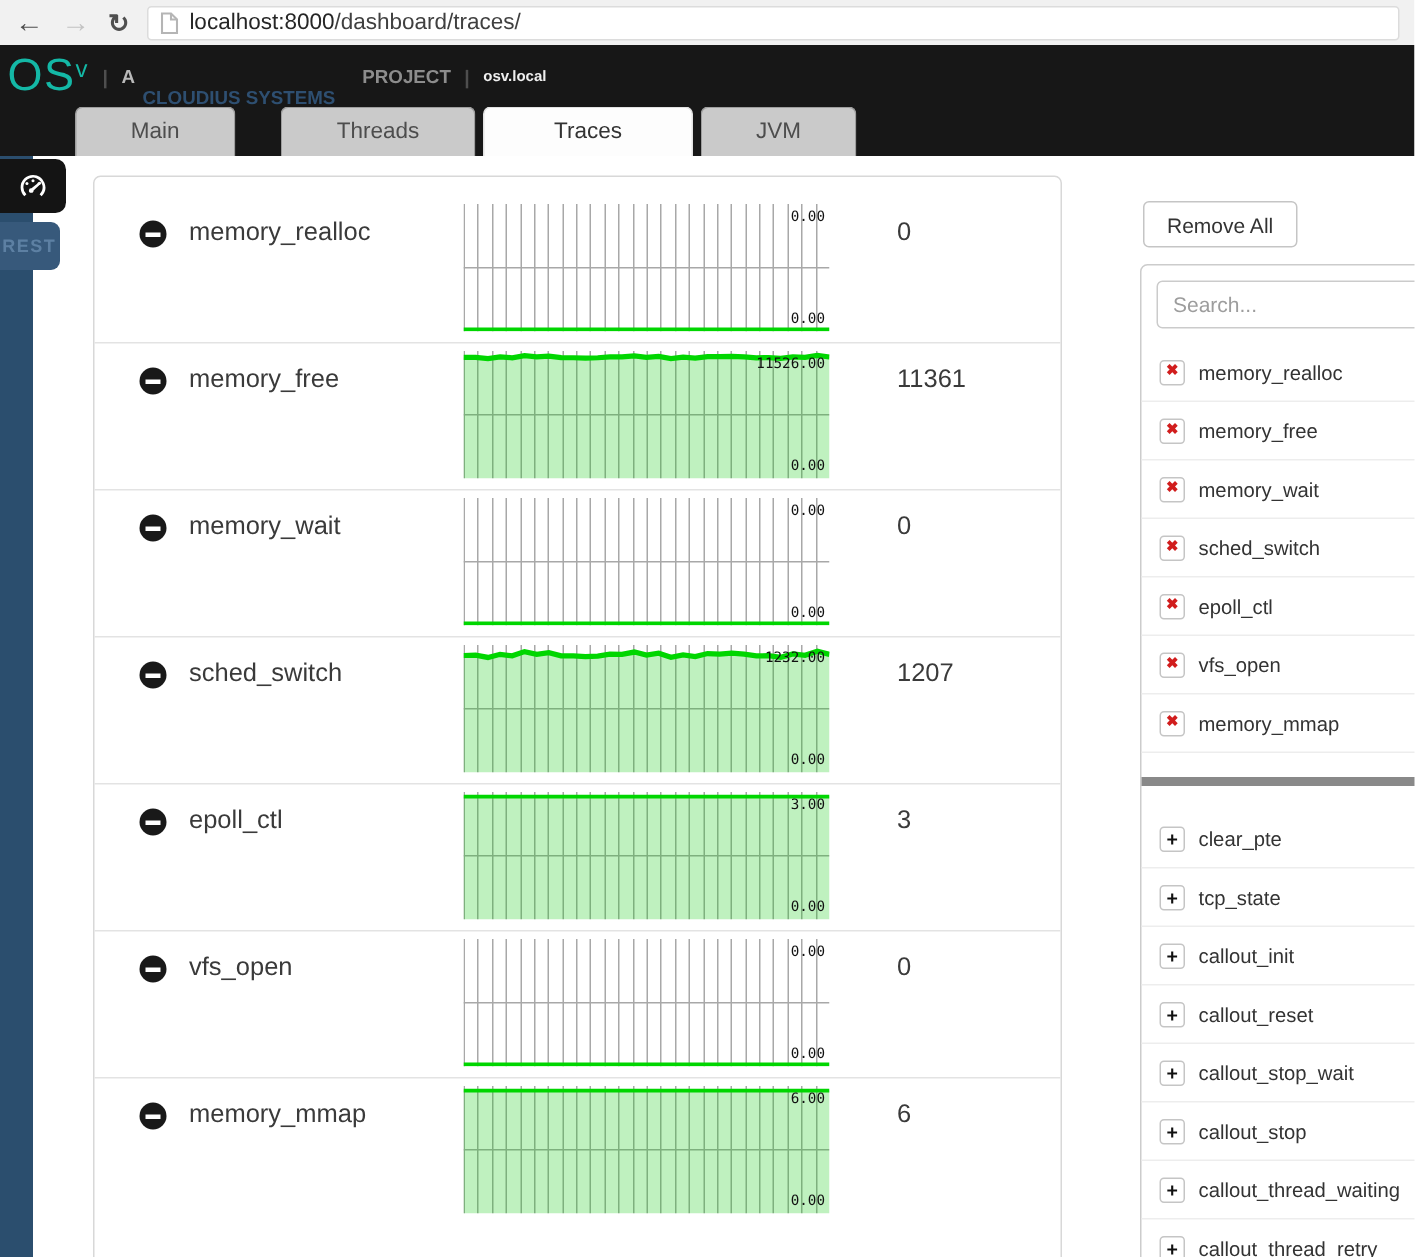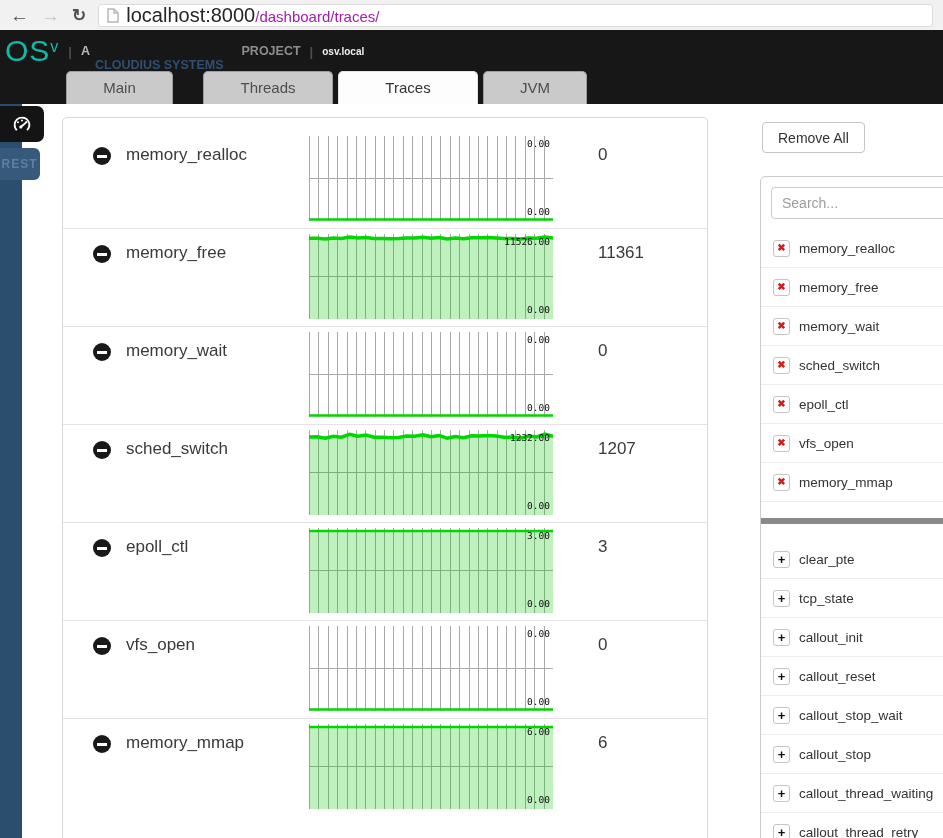--- a/index.html
+++ b/index.html
@@ -8,35 +8,35 @@
   .stage { position:relative; width:943px; height:838px; overflow:hidden; }
 
   
   .browser-chrome { position:absolute; top:0; left:0; width:100%; height:30px;
     background:#f1f1f1; display:flex; align-items:center; padding:0 10px; gap:12px; }
   .nav-icon { font-size:19px; line-height:1; color:#4f4f4f; font-weight:bold; cursor:default; }
   .nav-icon.disabled { color:#c3c3c3; }
   .reload-icon { font-size:17px; }
   .url-bar { flex:1; height:23px; background:#fff; border:1px solid #dcdcdc; border-radius:3px;
     display:flex; align-items:center; padding:0 8px; gap:7px; }
-  .url-domain { font-size:20px; color:#262626; }
-  .url-path { font-size:15px; color:#a21caf; }
+  .url-domain { font-size:15px; color:#262626; }
+  .url-path { font-size:15px; color:#404040; }
 
   
   .app-header { position:absolute; top:30px; left:0; width:100%; height:74px; background:#171717; }
   .logo-row { display:flex; align-items:center; height:42px; padding-left:5px; }
   .osv-logo { color:#14b8a6; font-size:30px; letter-spacing:1px; line-height:1; }
   .osv-logo sup { font-size:16px; vertical-align:9px; }
   .pipe { color:#4e4e4e; font-size:13px; margin:0 9px; font-weight:bold; }
   .sub-a { color:#b9b9b9; font-size:12.5px; font-weight:bold; margin-right:5px; }
   .sub-brand { color:#2e4f71; font-size:12.5px; font-weight:bold;margin-top:28px; }
   .sub-proj { color:#8d8d8d; font-size:12.5px; font-weight:bold; margin-left:18px; }
   .host { color:#efefef; font-size:10px; font-weight:bold; }
 
-  .tab-row { position:absolute; left:16px; bottom:0; display:flex; align-items:flex-end;
+  .tab-row { position:absolute; left:0; bottom:0; display:flex; align-items:flex-end;
     padding-left:50px; gap:5px; }
   .tab { height:33px; line-height:32px; text-align:center; background:#cacaca; color:#4d4d4d;
     font-size:15px; border:1px solid #9e9e9e; border-bottom:none; border-radius:5px 5px 0 0; cursor:default; }
   .tab:nth-child(1){ width:107px; }
   .tab:nth-child(2){ width:130px;margin-left:25px; }
   .tab:nth-child(3){ width:140px; }
   .tab:nth-child(4){ width:104px; }
   .tab.active { background:#fdfdfd; color:#333; border-color:#e2e2e2; }
 
   
@@ -53,21 +53,21 @@
   .trace-row { position:relative; height:98px; border-bottom:1px solid #e3e3e3; }
   .trace-row:last-child { border-bottom:none; }
   .minus-icon { position:absolute; left:30px; top:16px; width:18px; height:18px; border-radius:50%;
     background:#191919; cursor:pointer; }
   .minus-icon::after { content:""; position:absolute; left:4px; right:4px; top:7.5px; height:3px; background:#fff; }
   .trace-name { position:absolute; left:63px; top:14px; font-size:17px; color:#3a3a3a; }
   .trace-chart { position:absolute; left:246px; top:5px; width:244px; height:85px; }
   .trace-value { position:absolute; left:535px; top:14px; font-size:17px; color:#3a3a3a; }
 
   
-  .remove-all-btn { position:absolute; left:762px; top:122px; height:31px; padding:0 15px;
+  .remove-all-btn { position:absolute; left:762px; top:134px; height:31px; padding:0 15px;
     background:#fff; border:1px solid #c5c5c5; border-radius:4px; font-size:14px; color:#333;
     font-family:"Liberation Sans", sans-serif; cursor:pointer; }
   .right-panel { position:absolute; left:760px; top:176px; width:236px; height:720px; background:#fff;
     border:1px solid #cccccc; border-radius:5px; padding-top:10px; }
   .search-input { display:block; margin:0 10px 10px 10px; width:calc(100% - 20px); height:32px;
     border:1px solid #cbcbcb; border-radius:4px; padding:0 10px; font-size:14px; color:#333;
     font-family:"Liberation Sans", sans-serif; }
   .search-input::placeholder { color:#9d9d9d; }
   .panel-item { display:flex; align-items:center; gap:9px; height:39px; padding:0 12px;
     border-bottom:1px solid #ededed; font-size:13.5px; color:#333; cursor:default; }

